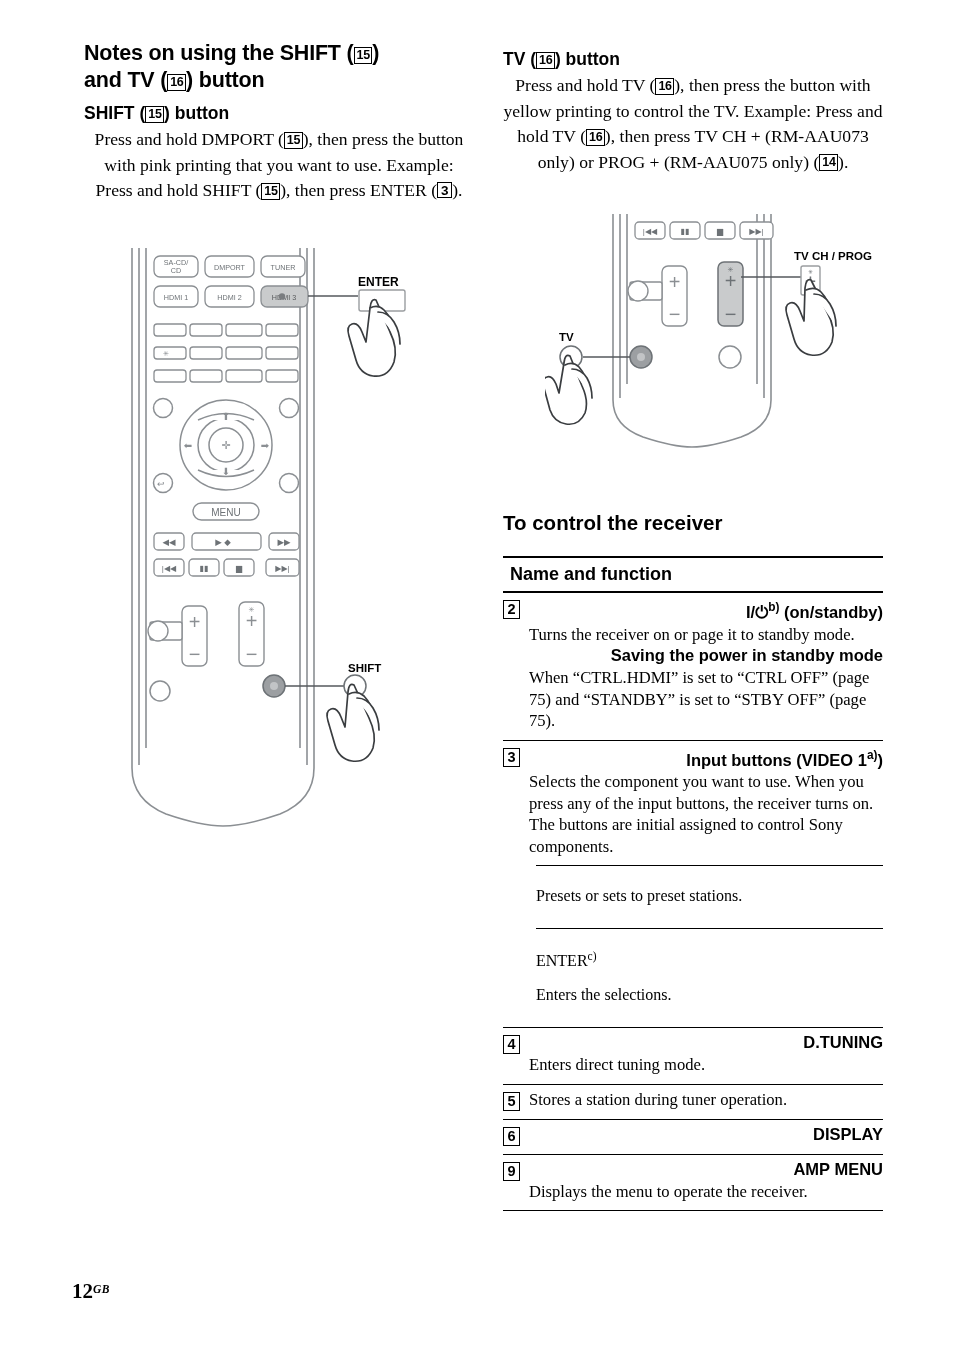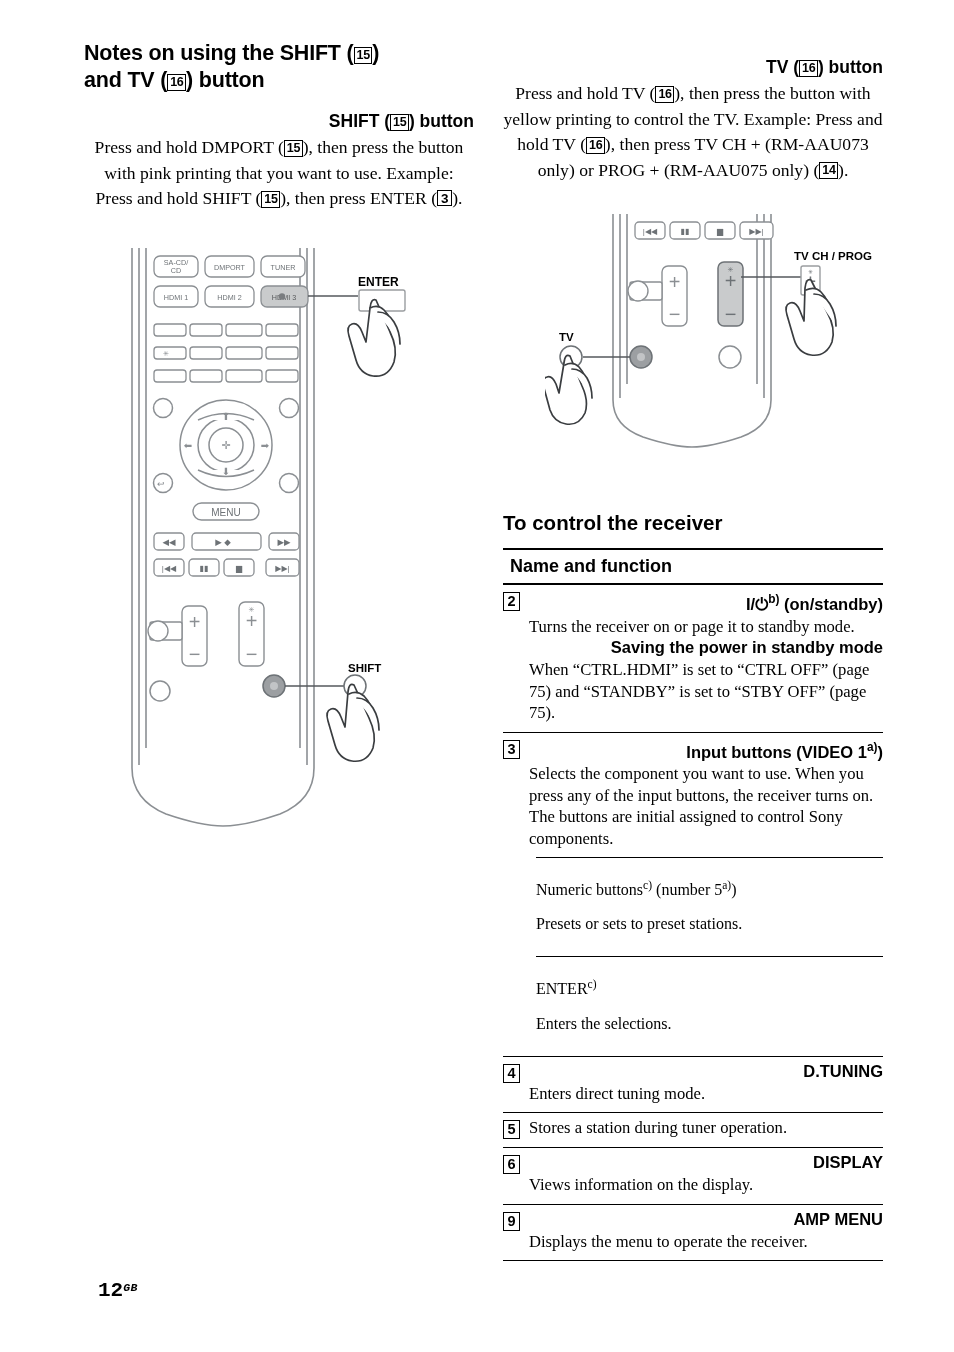--- a/index.html
+++ b/index.html
@@ -9,36 +9,36 @@
   .page{position:absolute;left:0;top:0;width:772px;height:1352px;}
 
   
   .col-left{position:absolute;left:84px;top:40px;width:390px;}
   .col-right{position:absolute;left:503px;top:40px;width:380px;}
 
   
   h1.sec{font-family:"Liberation Sans",sans-serif;font-weight:bold;
          font-size:21.5px;line-height:27px;margin:0 0 8px 0;letter-spacing:-0.2px;}
   h2.sub{font-family:"Liberation Sans",sans-serif;font-weight:bold;
-         font-size:17.5px;line-height:22px;margin:16px 0 3px 0;text-align:right;}
+         font-size:17.5px;line-height:22px;margin:8px 0 3px 0;}
   h2.big{font-family:"Liberation Sans",sans-serif;font-weight:bold;
          font-size:20.5px;line-height:26px;margin:8px 0 6px 0;}
 
   p.body{font-family:"Liberation Serif",serif;font-size:17.6px;line-height:25.5px;
          margin:0;text-align:center;}
 
   
   .bx{display:inline-block;border:1.4px solid #000;
       font-family:"Liberation Sans",sans-serif;font-weight:bold;
       font-size:12.5px;line-height:13px;padding:1px 1.5px 1px 2px;
       vertical-align:1.5px;letter-spacing:-0.3px;}
   .bx.n1{font-size:13.5px;padding:0.5px 3px 0.5px 3px;}
 
   
-  .tbl{margin-top:12px;}
+  .tbl{margin-top:20px;}
   .rule-h{border-top:2.6px solid #000;}
   .rule-m{border-top:1.3px solid #000;}
   .rule-t{border-top:2.2px solid #000;}
   .thead{font-family:"Liberation Sans",sans-serif;font-weight:bold;
          font-size:18px;line-height:24px;padding:4px 0 5px 7px;}
   .trow{padding:4px 0 8px 0;display:flex;}
   .tnum{width:26px;flex:0 0 26px;padding-top:3px;}
   .bxn{display:inline-block;border:1.2px solid #000;width:15px;height:17px;
        text-align:center;font-family:"Liberation Sans",sans-serif;font-weight:bold;
        font-size:14.5px;line-height:17px;}
@@ -46,22 +46,22 @@
   .tbody .nm{font-family:"Liberation Sans",sans-serif;font-weight:bold;
              font-size:16.5px;line-height:21px;margin:0 0 1px 0;text-align:right;}
   .tbody .ds{font-family:"Liberation Serif",serif;font-size:16.6px;
              line-height:21.5px;margin:0;}
   .sup{font-size:0.72em;vertical-align:super;}
   .subrow{margin-left:33px;padding:5px 0 7px 0;}
   .inner-rule{border-top:1.3px solid #000;margin-left:33px;}
   .gapblk{margin-top:9px;}
 
   
-  .pageno{position:absolute;left:98px;top:1279px;
-          font-family:Liberation Mono, monospace;font-weight:bold;font-size:21px;}
+  .pageno{position:absolute;left:72px;top:1279px;
+          font-family:Liberation Serif, serif;font-weight:bold;font-size:21px;}
   .pageno .gb{font-size:11.5px;font-style:italic;vertical-align:5px;letter-spacing:0.4px;}
 
   
   .fig{position:absolute;}
   .fig svg{display:block;}
 </style>
 </head>
 <body>
 
 <div class="page">
@@ -335,21 +335,20 @@
           <span class="bxn">3</span>
         </div>
         <div class="tbody">
           <p class="nm"><span>Input buttons (VIDEO 1</span><span class="sup">a)</span><span>)</span></p>
           <p class="ds">Selects the component you want to use. When you press any of the input buttons, the receiver turns on. The buttons are initial assigned to control Sony components.</p>
         </div>
       </div>
       <div class="inner-rule"></div>
 
       <div class="subrow">
-        <p class="nm"><span>Numeric buttons</span><span class="sup">c)</span><span> (number 5</span><span class="sup">a)</span><span>)</span></p>
         <p class="ds">Presets or sets to preset stations.</p>
       </div>
       <div class="inner-rule"></div>
 
       <div class="subrow">
         <p class="nm"><span>ENTER</span><span class="sup">c)</span></p>
         <p class="ds">Enters the selections.</p>
       </div>
       <div class="rule-m"></div>
 
@@ -373,21 +372,20 @@
         </div>
       </div>
       <div class="rule-m"></div>
 
       <div class="trow">
         <div class="tnum">
           <span class="bxn">6</span>
         </div>
         <div class="tbody">
           <p class="nm">DISPLAY</p>
-          <p class="ds">Views information on the display.</p>
         </div>
       </div>
       <div class="rule-m"></div>
 
       <div class="trow">
         <div class="tnum">
           <span class="bxn">9</span>
         </div>
         <div class="tbody">
           <p class="nm">AMP MENU</p>

